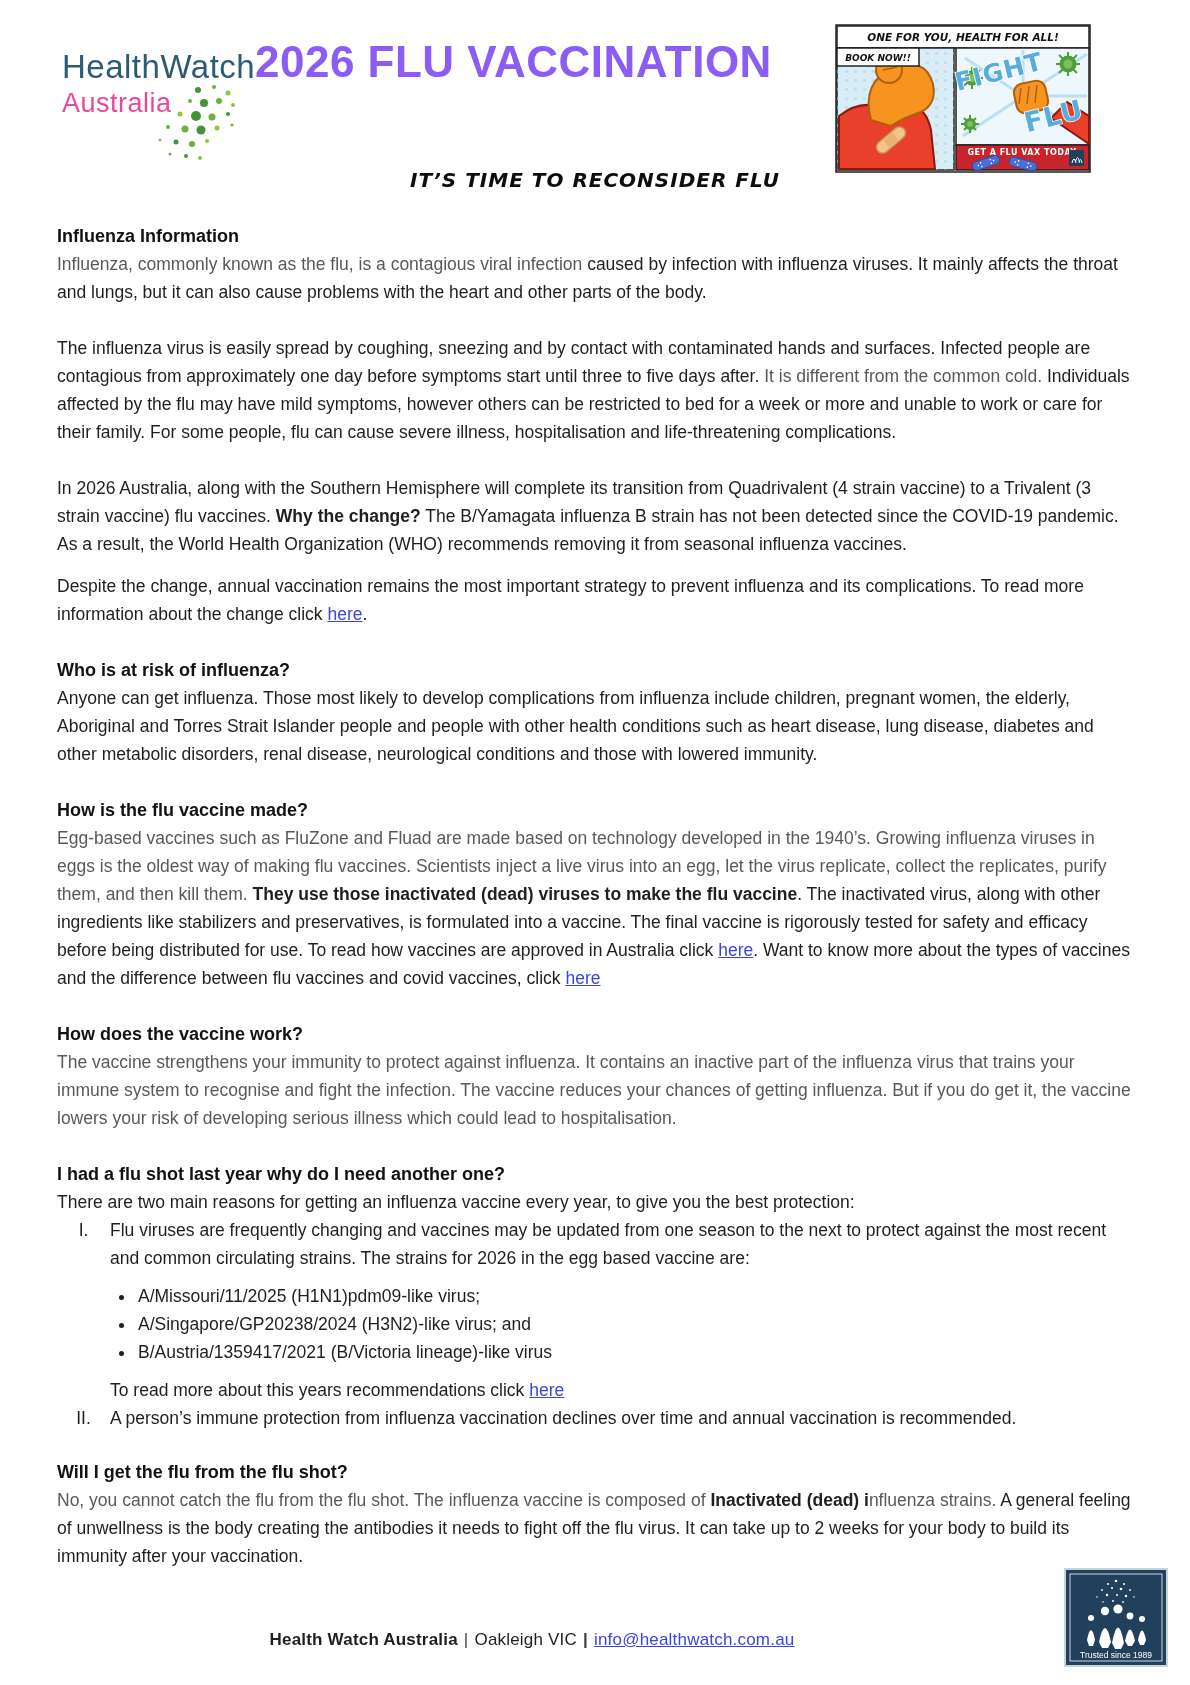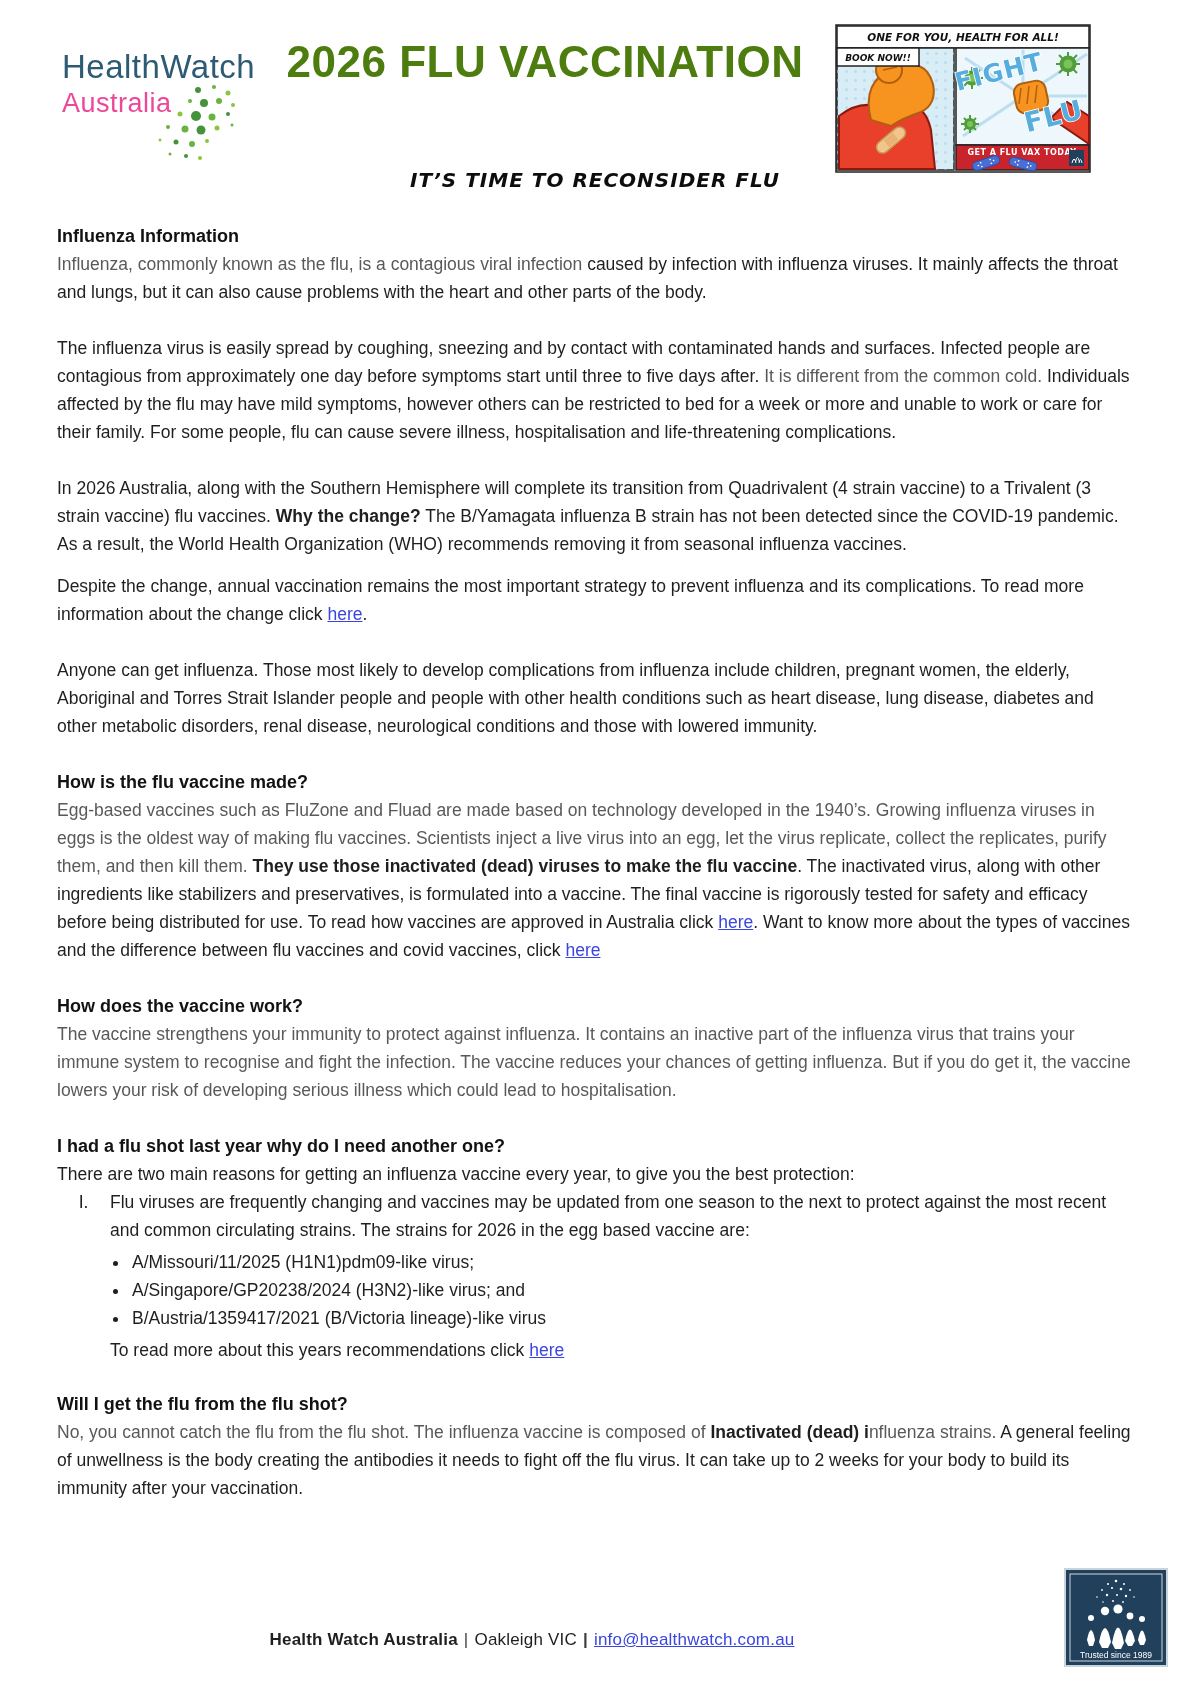--- a/index.html
+++ b/index.html
@@ -8,22 +8,22 @@
     font-family:"Liberation Sans", sans-serif; color:#1f1f1f;
     overflow:hidden;
   }
   
   .logo-block { position:absolute; left:62px; top:48px; width:220px; height:110px; }
   .logo-line1 { font-size:33px; color:#2e5b74; letter-spacing:0.5px; font-weight:400; }
   .logo-line2 { font-size:27px; color:#ec4899; letter-spacing:0.5px; margin-top:2px; }
   .logo-dots  { position:absolute; left:78px; top:36px; }
 
   .main-title {
-    position:absolute; left:255px; top:36px; width:580px; text-align:center;
-    font-size:44px; font-weight:700; line-height:1.18; color:#4d7c0f; letter-spacing:0.5px;
+    position:absolute; left:255px; top:36px; width:580px; 
+    font-size:44px; font-weight:700; line-height:1.18; color:#8b5cf6; letter-spacing:0.5px;
   }
   .comic { position:absolute; left:835px; top:24px; width:256px; height:123px; }
 
   .tagline {
     position:absolute; left:0; top:168px; width:1190px; text-align:center;
     font-family:"DejaVu Sans", sans-serif; font-style:italic; font-weight:700;
     font-size:20px; letter-spacing:1px; color:#0d0d0d;
   }
 
   
@@ -33,21 +33,21 @@
   .para { margin:0 0 28px 0; }
   .para.tight { margin-bottom:14px; }
   .para.last { margin-bottom:0; }
   .gray { color:#595959; }
   .b { font-weight:700; }
   a.link { color:#3a45e0; text-decoration:underline; cursor:pointer; }
 
   .num-item { display:flex; }
   .num-label { flex:0 0 53px; text-align:center; }
   .num-body { flex:1; }
-  .strain-list { margin:4px; padding-left:16px; list-style:disc; }
+  .strain-list { margin:10px; padding-left:16px; list-style:disc; }
   .strain-list li { padding-left:2px; }
 
   
   .footer { position:absolute; left:0; top:1630px; width:1064px; text-align:center; font-size:17px; letter-spacing:0.2px; color:#1f1f1f; }
   .footer .pipe { color:#3c3c3c; padding:0 6px; }
   .footer .pipe2 { font-weight:700; }
   .badge { position:absolute; left:1064px; top:1568px; width:104px; height:99px; }
 </style>
 </head>
 <body>
@@ -211,20 +211,21 @@
 
   <h3 class="sec-h">Influenza Information</h3>
   <p class="para"><span class="gray">Influenza, commonly known as the flu, is a contagious viral infection </span><span>caused by infection with influenza viruses. It mainly affects the throat and lungs, but it can also cause problems with the heart and other parts of the body.</span></p>
 
   <p class="para"><span>The influenza virus is easily spread by coughing, sneezing and by contact with contaminated hands and surfaces. Infected people are contagious from approximately one day before symptoms start until three to five days after. </span><span class="gray">It is different from the common cold.  </span><span>Individuals affected by the flu may have mild symptoms, however others can be restricted to bed for a week or more and unable to work or care for their family. For some people, flu can cause severe illness, hospitalisation and life-threatening complications.</span></p>
 
   <p class="para tight"><span>In 2026 Australia, along with the Southern Hemisphere will complete its transition from Quadrivalent (4 strain vaccine) to a Trivalent (3 strain vaccine) flu vaccines.  </span><span class="b">Why the change?</span><span>  The B/Yamagata influenza B strain has not been detected since the COVID-19 pandemic.  As a result, the World Health Organization (WHO) recommends removing it from seasonal influenza vaccines.</span></p>
 
   <p class="para"><span>Despite the change, annual vaccination remains the most important strategy to prevent influenza and its complications. To read more information about the change click </span><a class="link">here</a><span>.</span></p>
 
+  <h3 class="sec-h spaced">Who is at risk of influenza?</h3>
   <p class="para"><span>Anyone can get influenza. Those most likely to develop complications from influenza include children, pregnant women, the elderly, Aboriginal and Torres Strait Islander people and people with other health conditions such as heart disease, lung disease, diabetes and other metabolic disorders, renal disease, neurological conditions and those with lowered immunity.</span></p>
 
   <h3 class="sec-h spaced">How is the flu vaccine made?</h3>
   <p class="para"><span class="gray">Egg-based vaccines such as FluZone and Fluad are made based on technology developed in the 1940’s. Growing influenza viruses in eggs is the oldest way of making flu vaccines. Scientists inject a live virus into an egg, let the virus replicate, collect the replicates, purify them, and then kill them. </span><span class="b">They use those inactivated (dead) viruses to make the flu vaccine</span><span>. The inactivated virus, along with other ingredients like stabilizers and preservatives, is formulated into a vaccine.  The final vaccine is rigorously tested for safety and efficacy before being distributed for use.  To read how vaccines are approved in Australia click </span><a class="link">here</a><span>.  Want to know more about the types of vaccines and the difference between flu vaccines and covid vaccines, click </span><a class="link">here</a></p>
 
   <h3 class="sec-h spaced">How does the vaccine work?</h3>
   <p class="para"><span class="gray">The vaccine strengthens your immunity to protect against influenza. It contains an inactive part of the influenza virus that trains your immune system to recognise and fight the infection. The vaccine reduces your chances of getting influenza. But if you do get it, the vaccine lowers your risk of developing serious illness which could lead to hospitalisation.</span></p>
 
   <h3 class="sec-h spaced">I had a flu shot last year why do I need another one?</h3>
   <p class="para last"><span>There are two main reasons for getting an influenza vaccine every year, to give you the best protection:</span></p>
@@ -233,20 +234,24 @@
     <span class="num-label">I.</span>
     <div class="num-body">
       <span>Flu viruses are frequently changing and vaccines may be updated from one season to the next to protect against the most recent and common circulating strains.  The strains for 2026 in the egg based vaccine are:</span>
       <ul class="strain-list">
         <li>A/Missouri/11/2025 (H1N1)pdm09-like virus;</li>
         <li>A/Singapore/GP20238/2024 (H3N2)-like virus; and</li>
         <li>B/Austria/1359417/2021 (B/Victoria lineage)-like virus</li>
       </ul>
       <div><span>To read more about this years recommendations click </span><a class="link">here</a></div>
     </div>
+  </div>
+  <div class="num-item">
+    <span class="num-label">II.</span>
+    <div class="num-body"><span> A person’s immune protection from influenza vaccination declines over time and annual vaccination is recommended.</span></div>
   </div>
 
   <h3 class="sec-h spaced">Will I get the flu from the flu shot?</h3>
   <p class="para last"><span class="gray">No, you cannot catch the flu from the flu shot.  The influenza vaccine is composed of </span><span class="b">Inactivated (dead) i</span><span class="gray">nfluenza strains.  </span><span>A general feeling of unwellness is the body creating the antibodies it needs to fight off the flu virus.  It can take up to 2 weeks for your body to build its immunity after your vaccination.</span></p>
 
 </div>
 
 <div class="footer">
   <span class="b">Health Watch Australia</span><span class="pipe">|</span><span>Oakleigh VIC</span><span class="pipe pipe2">|</span><a class="link">info@healthwatch.com.au</a>
 </div>

